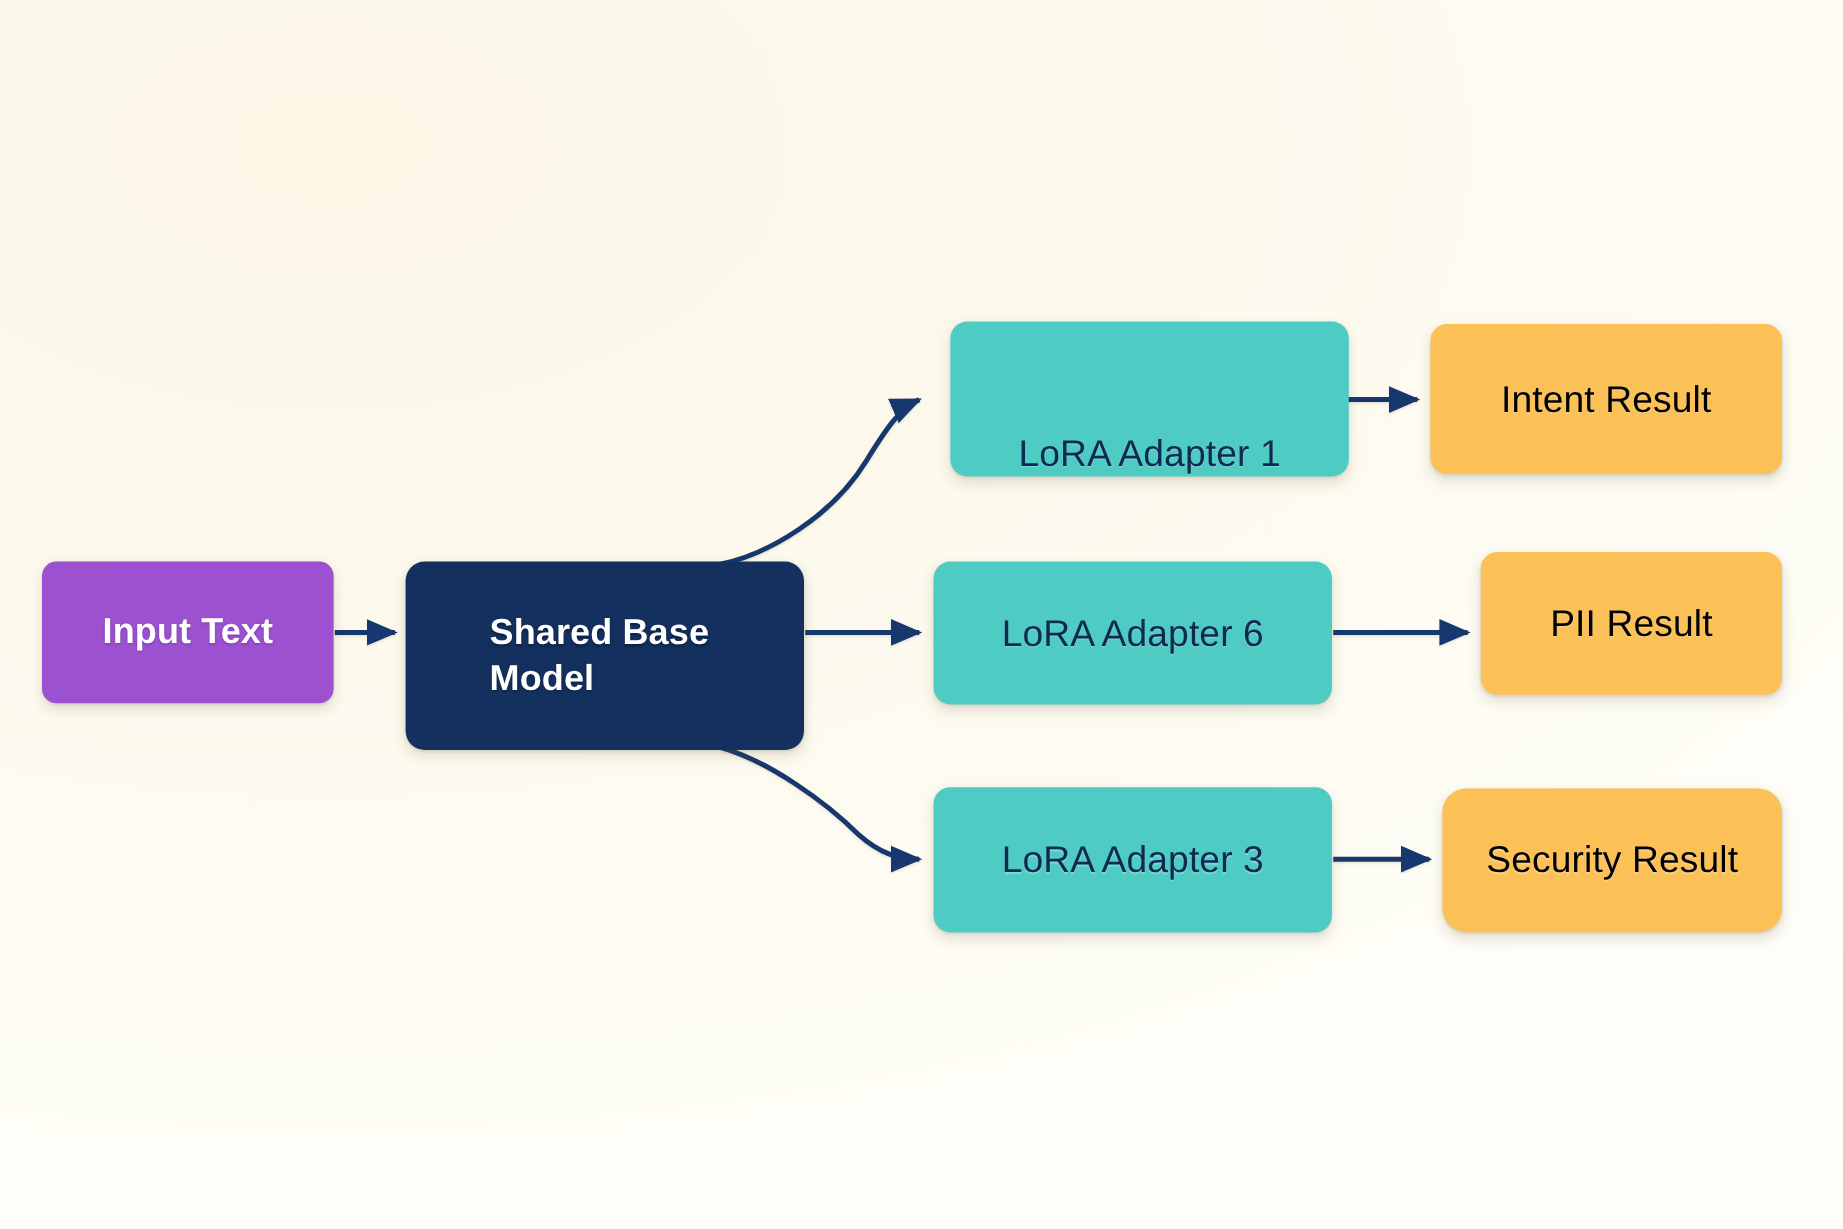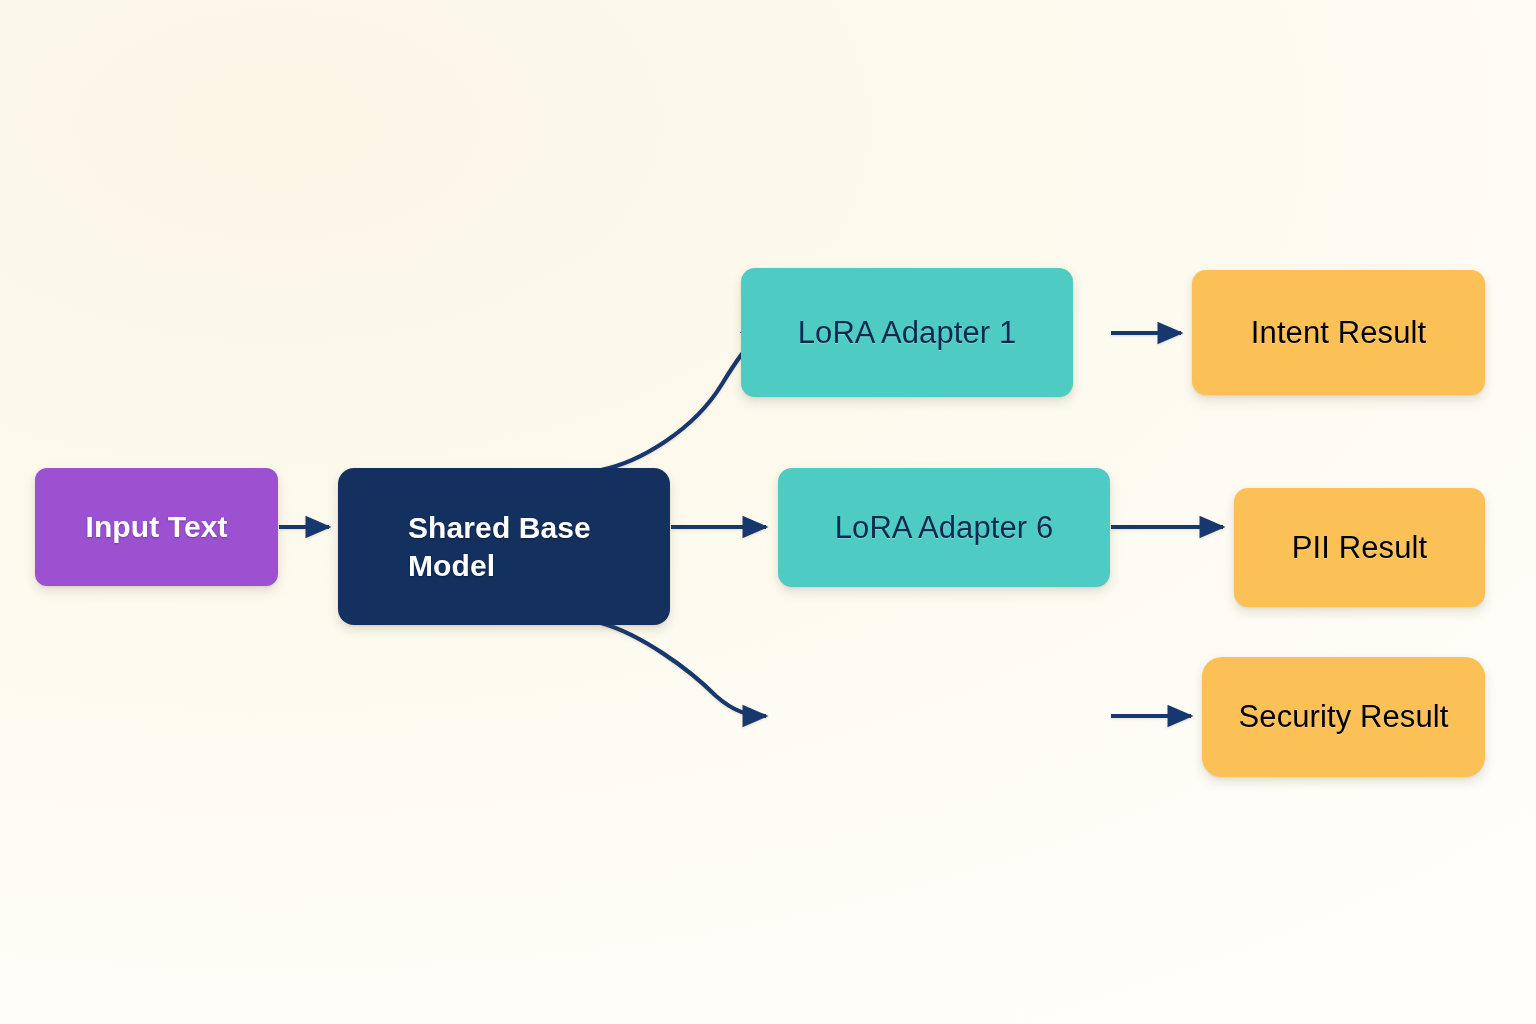--- a/index.html
+++ b/index.html
@@ -95,25 +95,25 @@
     color: #000000;
     font-size: 31px;
     font-weight: 500;
     text-align: center;
     text-shadow: 0 1px 1px rgba(255, 255, 255, 0.28);
   }
 
   
   #node-input        { left: 35px;   top: 468px; width: 243px; height: 118px; }
   #node-base         { left: 338px;  top: 468px; width: 332px; height: 157px; }
-  #node-adapter-1    { left: 741px;  top: 268px; width: 332px; height: 129px; }
+  #node-adapter-1    { left: 792px;  top: 268px; width: 332px; height: 129px; align-items: flex-end; }
   #node-adapter-2    { left: 778px;  top: 468px; width: 332px; height: 119px; }
   #node-adapter-3    { left: 778px;  top: 656px; width: 332px; height: 121px; }
   #node-result-1     { left: 1192px; top: 270px; width: 293px; height: 125px; }
-  #node-result-2     { left: 1234px; top: 488px; width: 251px; height: 119px; }
+  #node-result-2     { left: 1234px; top: 460px; width: 251px; height: 119px; }
   #node-result-3     { left: 1202px; top: 657px; width: 283px; height: 120px; border-radius: 20px; }
 </style>
 </head>
 <body>
 
 <div id="canvas">
 
   <svg class="edges" viewBox="0 0 1536 1024" width="1536" height="1024" xmlns="http://www.w3.org/2000/svg">
     <defs>
       <marker id="arrowhead" markerWidth="7" markerHeight="7" refX="5.6" refY="3" orient="auto" markerUnits="strokeWidth">
@@ -152,20 +152,23 @@
   </div>
 
   <div class="node adapter" id="node-adapter-1">
     <span class="label">LoRA Adapter 1</span>
   </div>
 
   <div class="node adapter" id="node-adapter-2">
     <span class="label">LoRA Adapter 6</span>
   </div>
 
+  <div class="node adapter" id="node-adapter-3">
+    <span class="label">LoRA Adapter 3</span>
+  </div>
 
   <div class="node result" id="node-result-1">
     <span class="label">Intent Result</span>
   </div>
 
   <div class="node result" id="node-result-2">
     <span class="label">PII Result</span>
   </div>
 
   <div class="node result" id="node-result-3">

